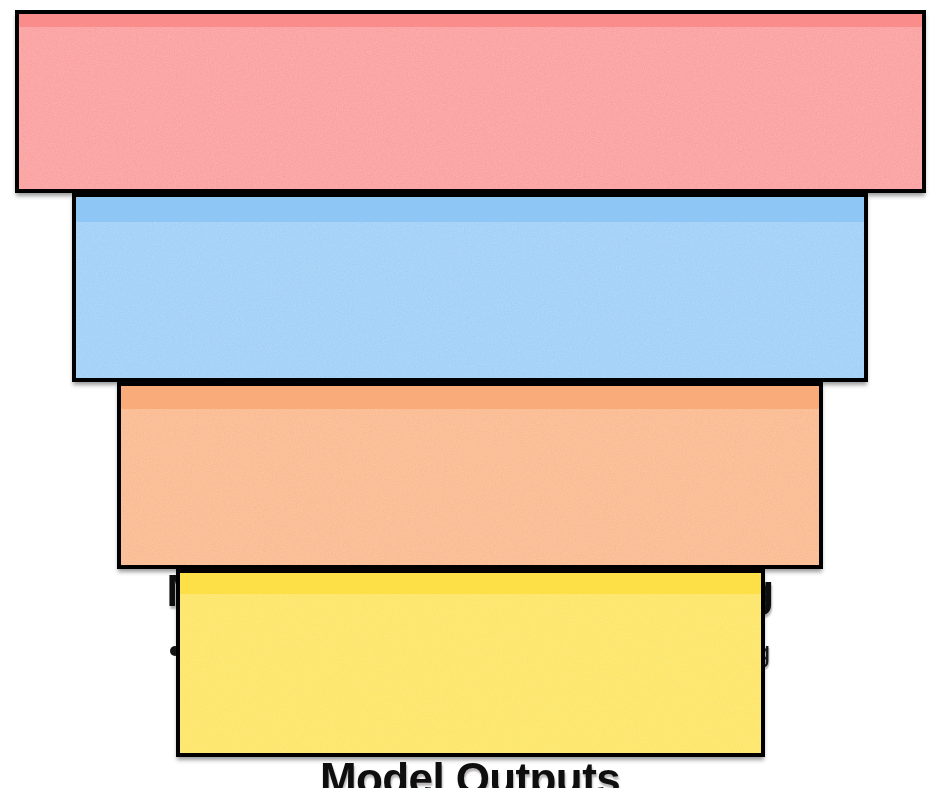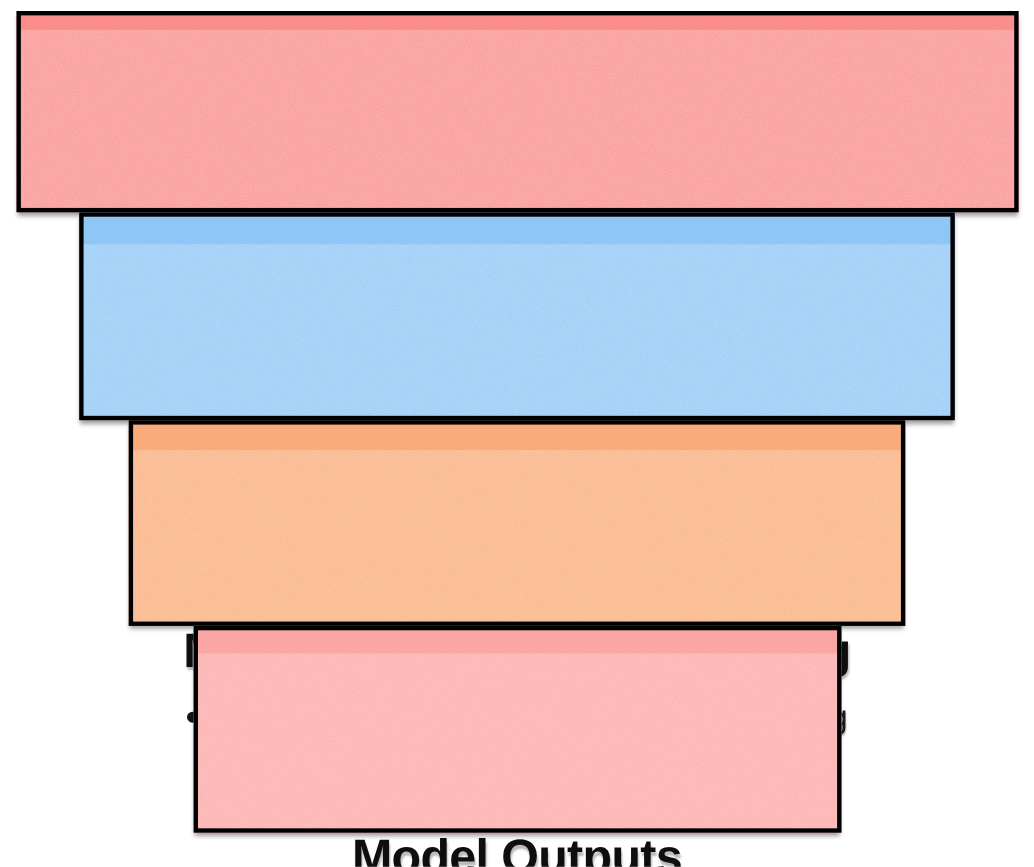--- a/index.html
+++ b/index.html
@@ -143,21 +143,21 @@
         <span>Fine-Tuning</span>
       </span>
       <span class="bitem">
         <span class="dot"></span>
         <span class="wrap2">RLHF, Post-Training
 Alignment</span>
       </span>
     </div>
   </div>
 
-  <div class="layer layer-4" style="background: #fca5a5;">
+  <div class="layer layer-4" style="background: #fde047;">
     <svg class="grain">
         <rect width="100%" height="100%" filter="url(#grain)"></rect>
       </svg>
     <div class="layer-title">Model Outputs</div>
     
     
   </div>
 
 </div>
 

